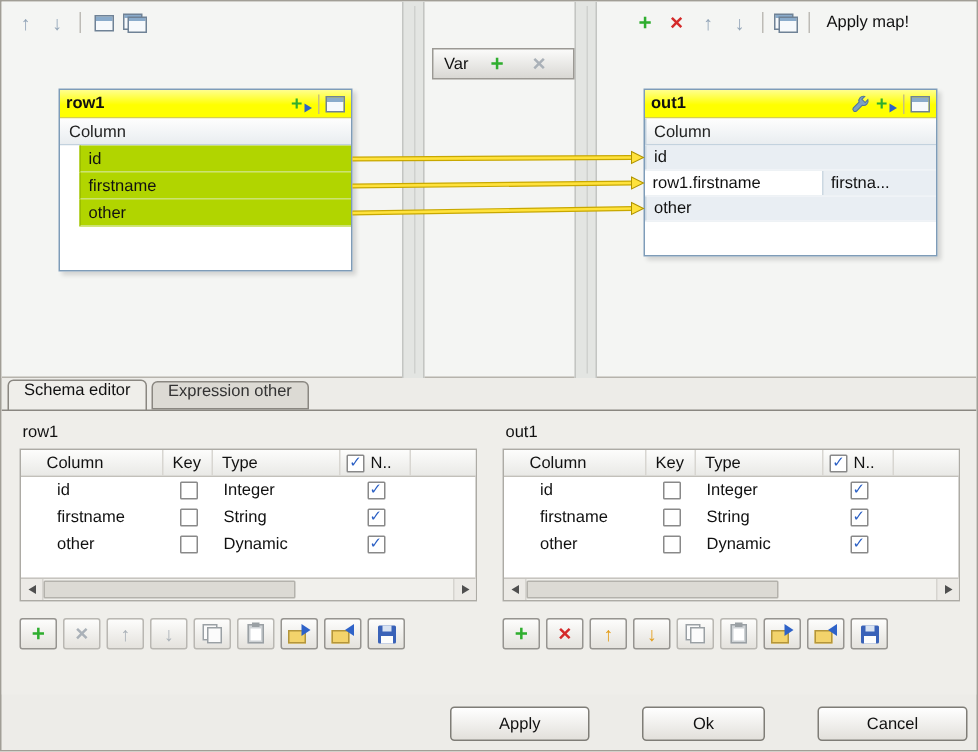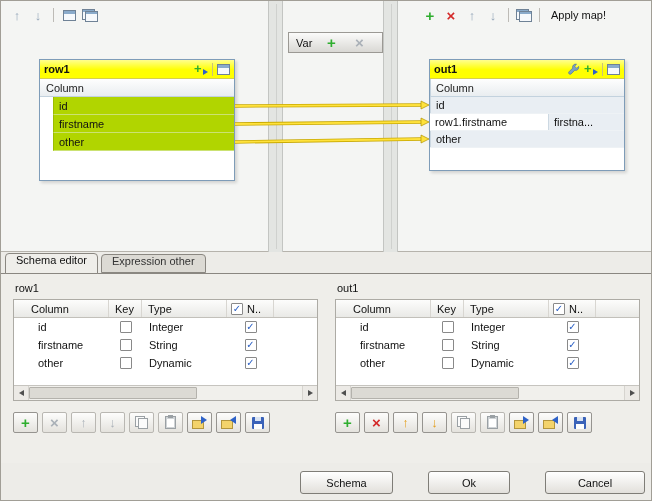--- a/index.html
+++ b/index.html
@@ -430,17 +430,17 @@
         </span>
       <span class="tbtn">
           <span class="icon-export"></span>
         </span>
       <span class="tbtn">
           <span class="icon-save"></span>
         </span>
     </div>
   </div>
 
-  <div class="footer-btn b-apply">Schema</div>
+  <div class="footer-btn b-apply">Apply</div>
   <div class="footer-btn b-cancel">Cancel</div>
   <div class="footer-btn b-ok">Ok</div>
 
 </div>
 
 </body></html>

